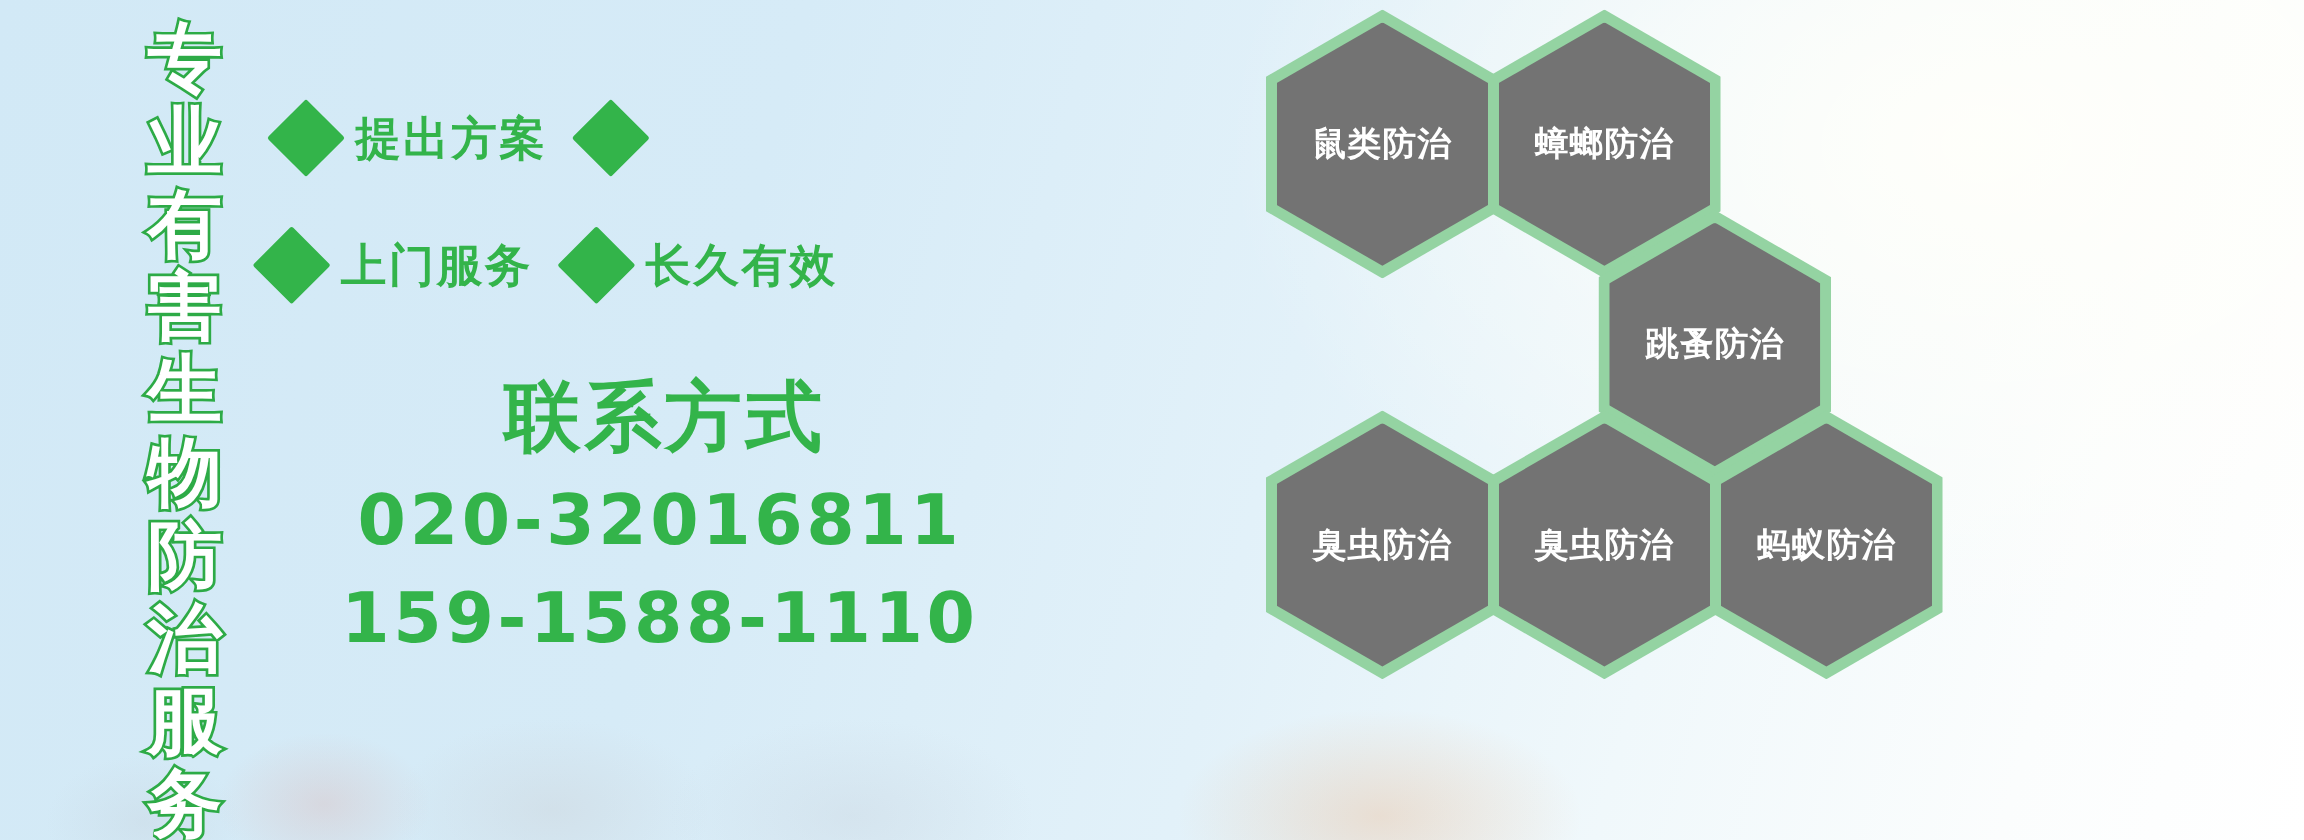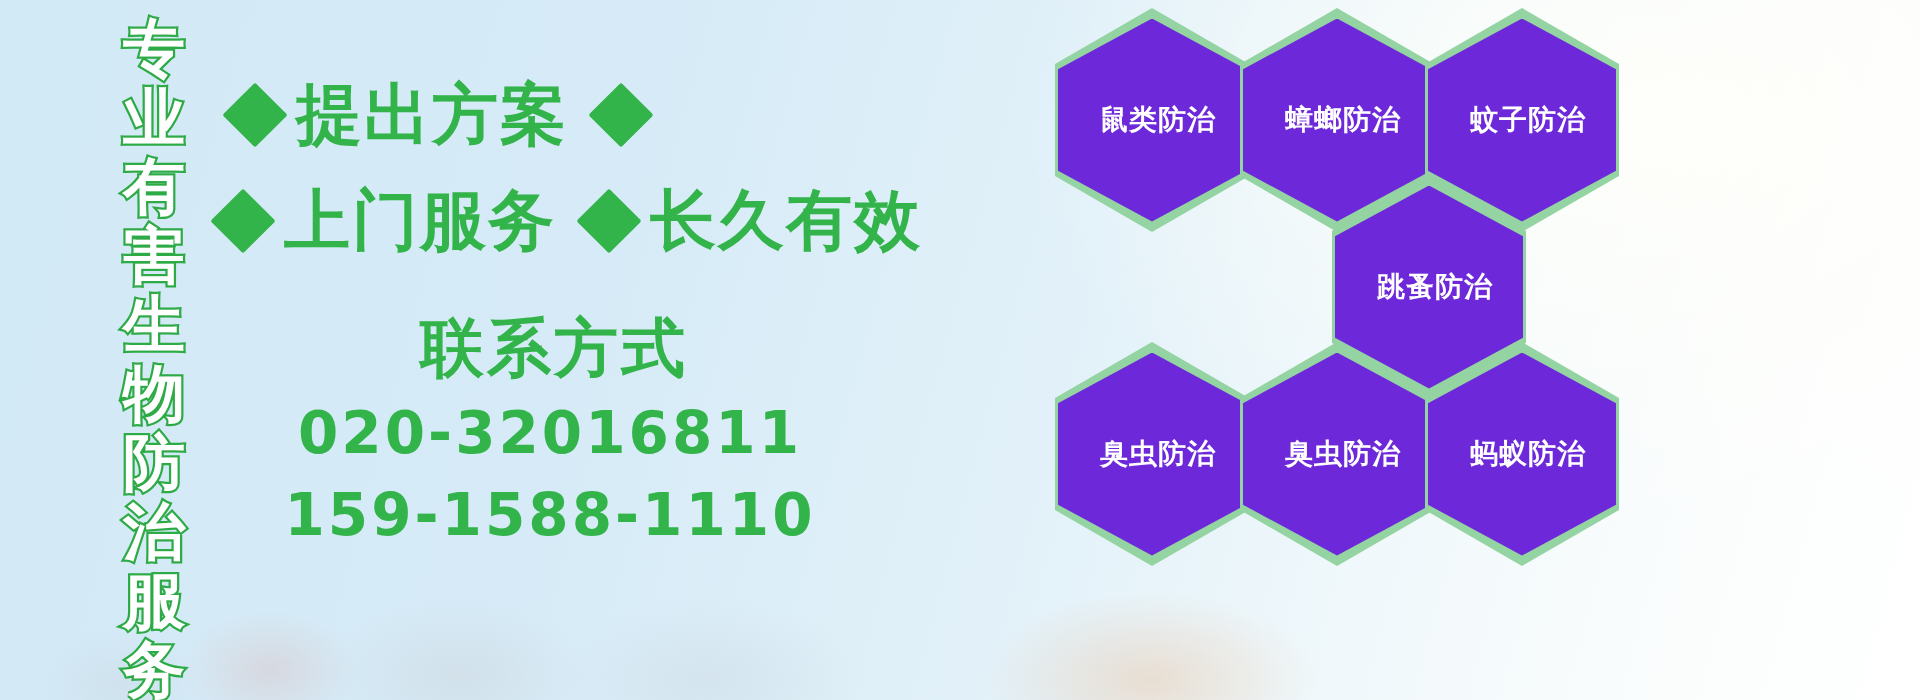--- a/index.html
+++ b/index.html
@@ -92,21 +92,21 @@
   .diamond {
     width: 46px;
     height: 46px;
     background: #33b44a;
     transform: rotate(45deg);
     flex: 0 0 auto;
     margin-right: 18px;
     border-radius: 2px;
   }
   .feature-text {
-    font-size: 66px;
+    font-size: 38px;
     line-height: 62px;
     font-weight: 700;
     color: #33b44a;
     letter-spacing: 2px;
   }
   .feature-gap { width: 30px; flex: 0 0 auto; }
 
   
   #contact-block {
     position: absolute;
@@ -152,25 +152,24 @@
     background: #94d3a2;
     display: flex;
     align-items: center;
     justify-content: center;
   }
   .hex-inner {
     width: 176px;
     height: 203px;
     -webkit-clip-path: polygon(50% 0%, 100% 25%, 100% 75%, 50% 100%, 0% 75%, 0% 25%);
     clip-path: polygon(50% 0%, 100% 25%, 100% 75%, 50% 100%, 0% 75%, 0% 25%);
-    background: #6d28d9;
+    background: #737373;
     display: flex;
     align-items: center;
     justify-content: center;
-    padding-left: 12px;
   }
   .hex-label {
     font-size: 28px;
     font-weight: 700;
     color: #ffffff;
     letter-spacing: 1px;
     text-align: center;
     line-height: 1.1;
     white-space: nowrap;
   }
@@ -244,25 +243,20 @@
     <div class="hex r1 c0">
       <div class="hex-inner">
         <span class="hex-label">鼠类防治</span>
       </div>
     </div>
     <div class="hex r1 c1">
       <div class="hex-inner">
         <span class="hex-label">蟑螂防治</span>
       </div>
     </div>
-    <div class="hex r1 c2">
-      <div class="hex-inner">
-        <span class="hex-label">蚊子防治</span>
-      </div>
-    </div>
 
     <div class="hex r2 o1">
       <div class="hex-inner">
         <span class="hex-label">跳蚤防治</span>
       </div>
     </div>
 
     <div class="hex r3 c0">
       <div class="hex-inner">
         <span class="hex-label">臭虫防治</span>

